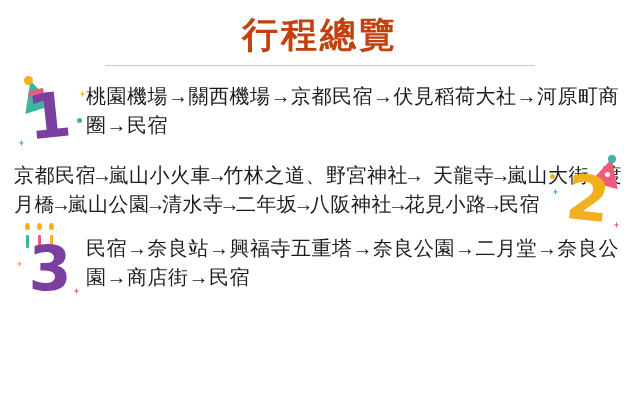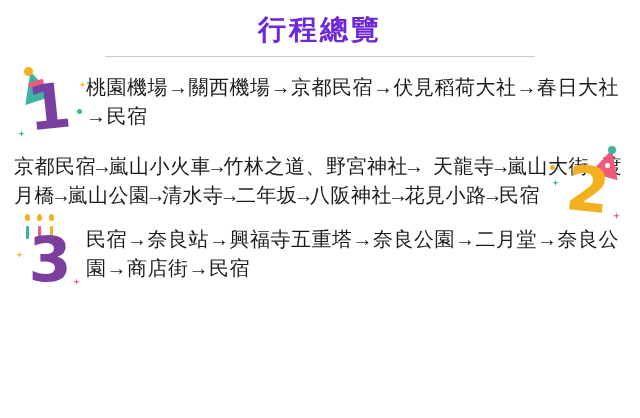--- a/index.html
+++ b/index.html
@@ -22,24 +22,24 @@
   }
 
   
   .title-wrap {
     width: 100%;
     text-align: center;
     padding-top: 14px;
   }
   .title {
     display: inline-block;
-    font-size: 28px;
+    font-size: 36px;
     font-weight: bold;
     letter-spacing: 3px;
-    color: #6d28d9;
+    color: #c2410c;
     line-height: 1.15;
     font-family: "Liberation Sans", sans-serif;
   }
   .title-rule {
     width: 430px;
     height: 1px;
     background: #c9c9c9;
     margin: 10px auto 0 auto;
   }
 
@@ -245,21 +245,21 @@
         <div class="numeral n1">
           <div class="hat"></div>
           <div class="hat-stripe"></div>
           <div class="hat-ball"></div>
           <div class="sparkle s-b"></div>
           <div class="sparkle green s-c"></div>
           <div class="dot-deco d-a"></div>
           <div class="glyph">1</div>
         </div>
       </div>
-      <div class="item-text">桃園機場→關西機場→京都民宿→伏見稻荷大社→春日大社→民宿</div>
+      <div class="item-text">桃園機場→關西機場→京都民宿→伏見稻荷大社→河原町商圈→民宿</div>
     </div>
 
     <div class="item right-num">
       <div class="item-text wrap-right">京都民宿→嵐山小火車→竹林之道、野宮神社→ 天龍寺→嵐山大街→渡月橋→嵐山公園→清水寺→二年坂→八阪神社→花見小路→民宿</div>
       <div class="num-slot-right">
         <div class="numeral n2">
           <div class="hat2"></div>
           <div class="hat2-ball"></div>
           <div class="hat2-dot"></div>
           <div class="sparkle green s-a"></div>

